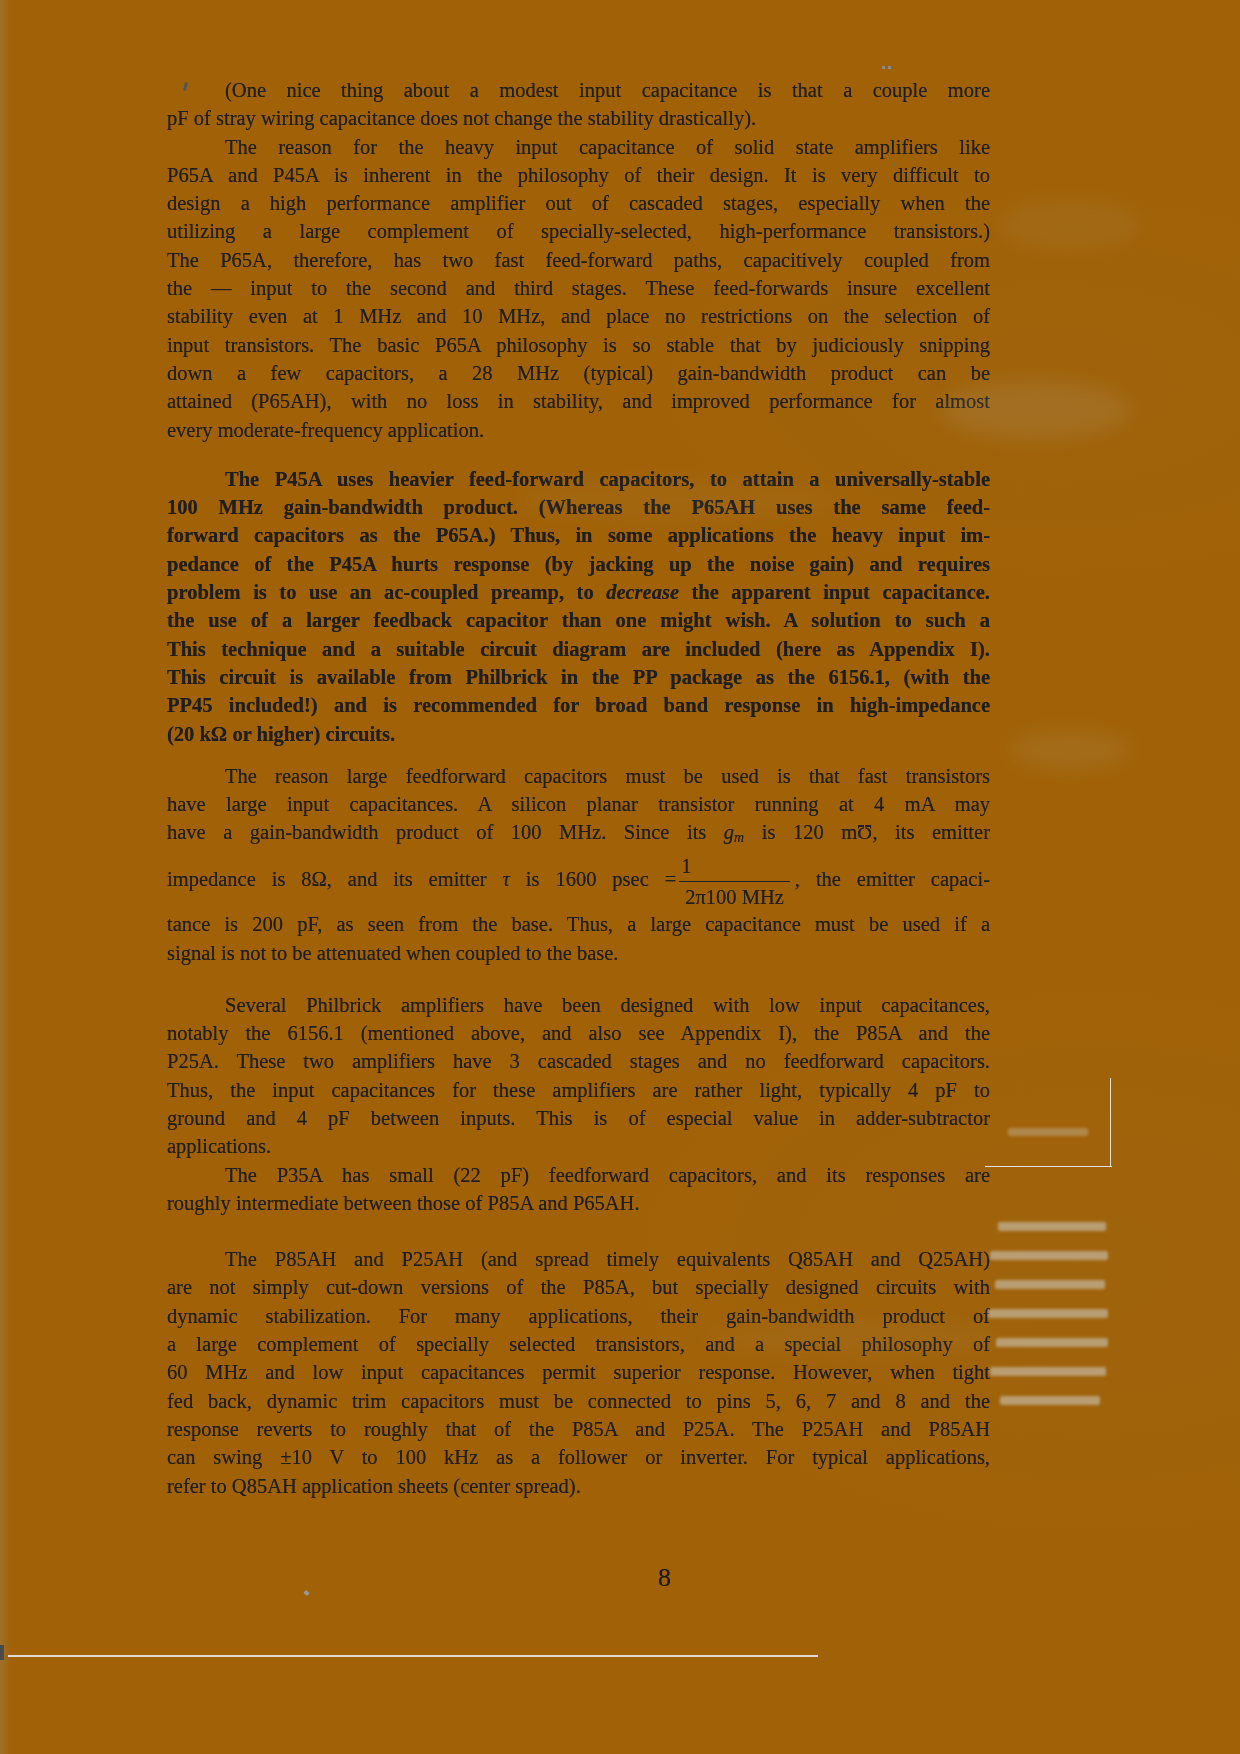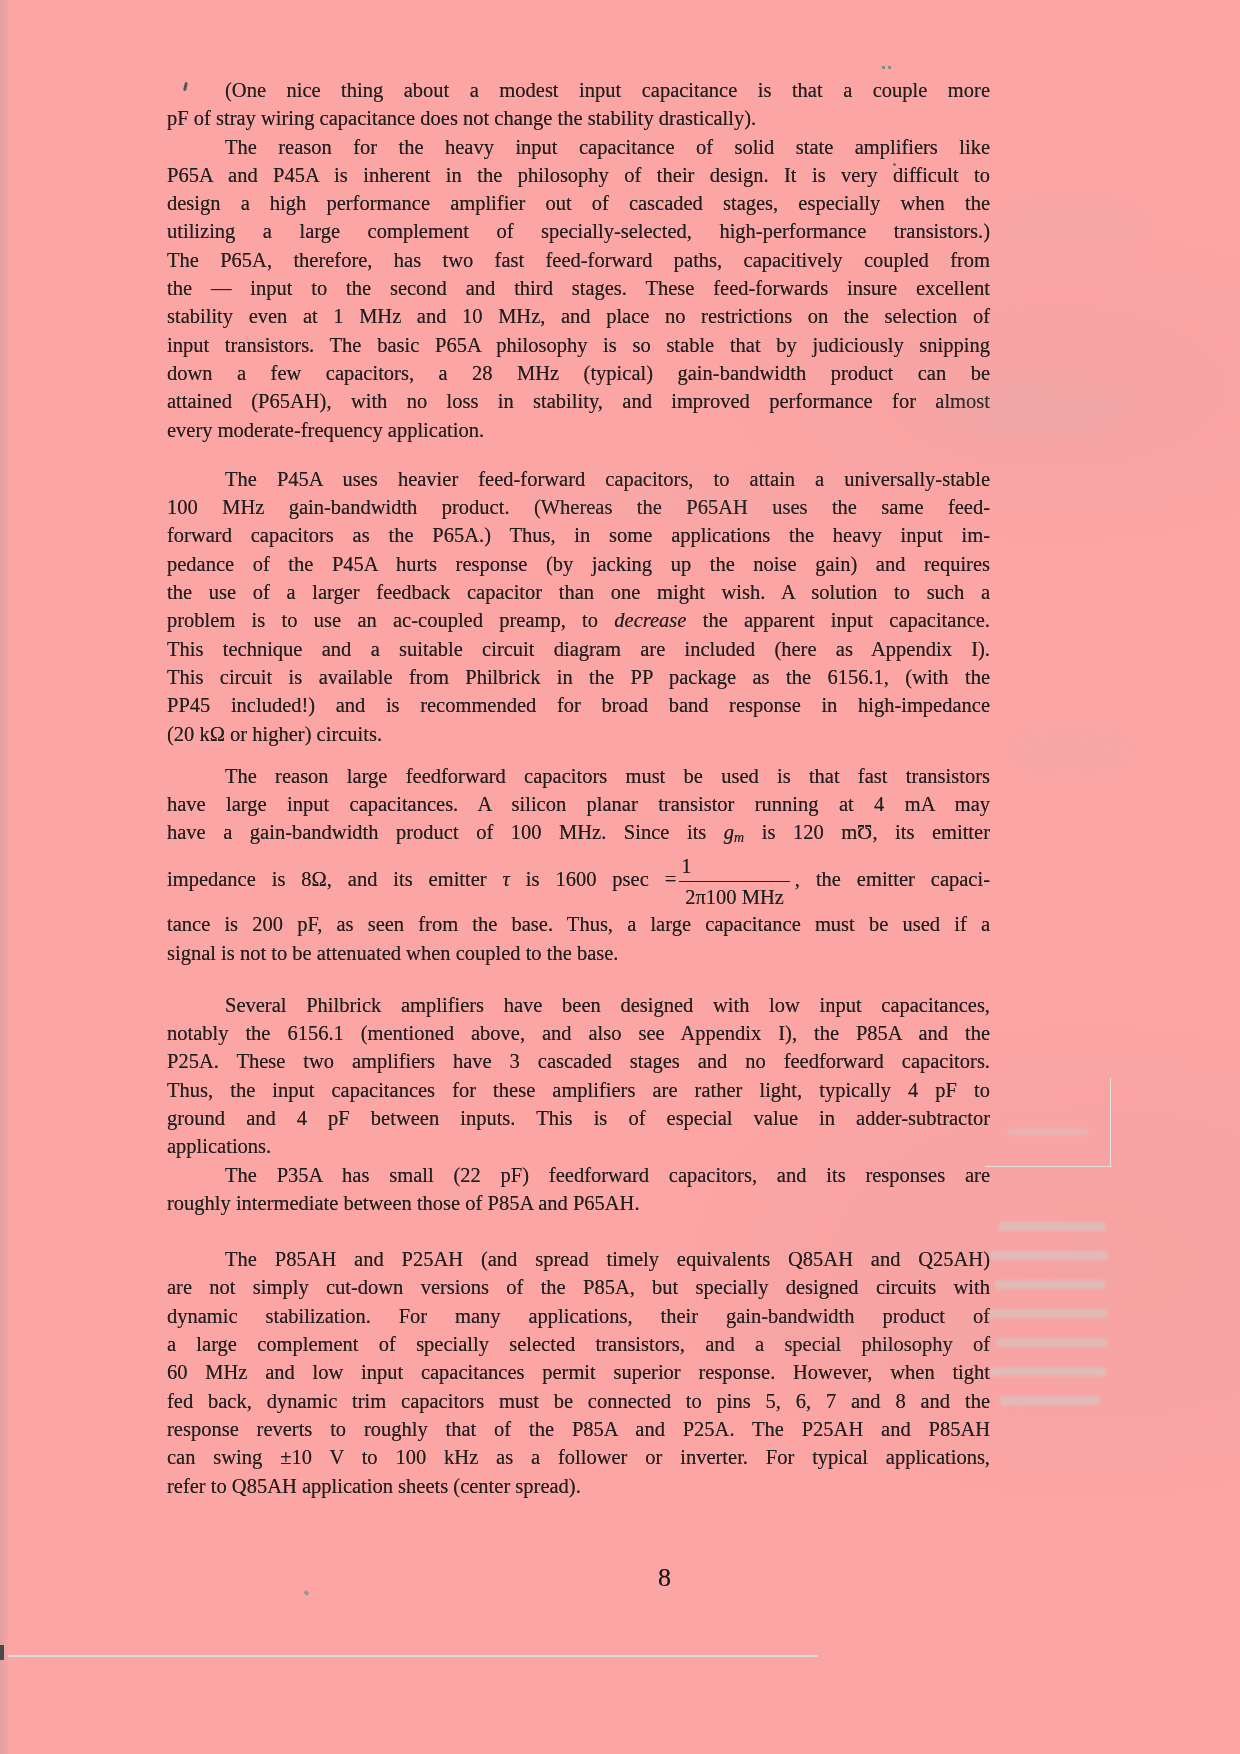--- a/index.html
+++ b/index.html
@@ -1,37 +1,37 @@
 <!DOCTYPE html>
 <html><head>
 <meta charset="utf-8">
 <style>
   html,body{margin:0;padding:0;background:#e9e9e5;}
   .page{
     position:relative;width:1240px;height:1754px;overflow:hidden;
-    background:#fca5a5;
+    background:#a16207;
     font-family:"Liberation Serif","DejaVu Serif",serif;
     color:#1e1e1e;
   }
   .page::before{content:"";position:absolute;inset:0;
     background:
       radial-gradient(620px 300px at 85% 22%, rgba(120,120,110,0.04), transparent 70%),
       radial-gradient(700px 420px at 88% 72%, rgba(120,120,110,0.05), transparent 70%),
       linear-gradient(90deg, rgba(150,150,140,0.28), rgba(150,150,140,0.0) 10px);
     pointer-events:none;}
   .textcol{
     position:absolute;left:167px;top:76px;width:823px;
     font-size:20.5px;line-height:28.3px;
     text-shadow:0 0 0.4px rgba(10,10,10,0.55);
   }
   .line{text-align:justify;text-align-last:justify;white-space:normal;}
   .line.ind{text-indent:58px;}
   .line.end{text-align-last:left;}
   .para{margin:0;}
-  .para.gap-a{margin-top:21px;}
+  .para.gap-a{margin-top:21px;font-weight:bold;}
   .para.gap-b{margin-top:14px;}
   .para.gap-c{margin-top:24px;}
   .para.gap-d{margin-top:28px;}
   .it{font-style:italic;}
   .sub{font-size:0.68em;vertical-align:-0.25em;font-style:italic;}
   .mho{display:inline-block;transform:rotate(180deg);}
   .frac{display:inline-block;vertical-align:middle;text-align:center;margin:0 5px 0 3px;line-height:26px;}
   .frac .num{display:block;border-bottom:1.7px solid #222;padding:0 2px 2px;}
   .frac .den{display:block;padding:2px 6px 0;}
   .pagenum{position:absolute;left:658px;top:1563px;font-size:26px;color:#181818;
@@ -74,22 +74,22 @@
       <div class="line">down a few capacitors, a 28 MHz (typical) gain-bandwidth product can be</div>
       <div class="line">attained (P65AH), with no loss in stability, and improved performance for almost</div>
       <div class="line end">every moderate-frequency application.</div>
     </section>
 
     <section class="para gap-a">
       <div class="line ind">The P45A uses heavier feed-forward capacitors, to attain a universally-stable</div>
       <div class="line">100 MHz gain-bandwidth product. (Whereas the P65AH uses the same feed-</div>
       <div class="line">forward capacitors as the P65A.) Thus, in some applications the heavy input im-</div>
       <div class="line">pedance of the P45A hurts response (by jacking up the noise gain) and requires</div>
+      <div class="line"><span>problem is to use an ac-coupled preamp, to </span><span class="it">decrease</span><span> the apparent input capacitance.</span></div>
       <div class="line">the use of a larger feedback capacitor than one might wish. A solution to such a</div>
-      <div class="line"><span>problem is to use an ac-coupled preamp, to </span><span class="it">decrease</span><span> the apparent input capacitance.</span></div>
       <div class="line">This technique and a suitable circuit diagram are included (here as Appendix I).</div>
       <div class="line">This circuit is available from Philbrick in the PP package as the 6156.1, (with the</div>
       <div class="line">PP45 included!) and is recommended for broad band response in high-impedance</div>
       <div class="line end">(20 kΩ or higher) circuits.</div>
     </section>
 
     <section class="para gap-b">
       <div class="line ind">The reason large feedforward capacitors must be used is that fast transistors</div>
       <div class="line">have large input capacitances. A silicon planar transistor running at 4 mA may</div>
       <div class="line"><span>have a gain-bandwidth product of 100 MHz. Since its </span><span class="it">g</span><span class="sub">m</span><span> is 120 m</span><span class="mho">Ω</span><span>, its emitter</span></div>

